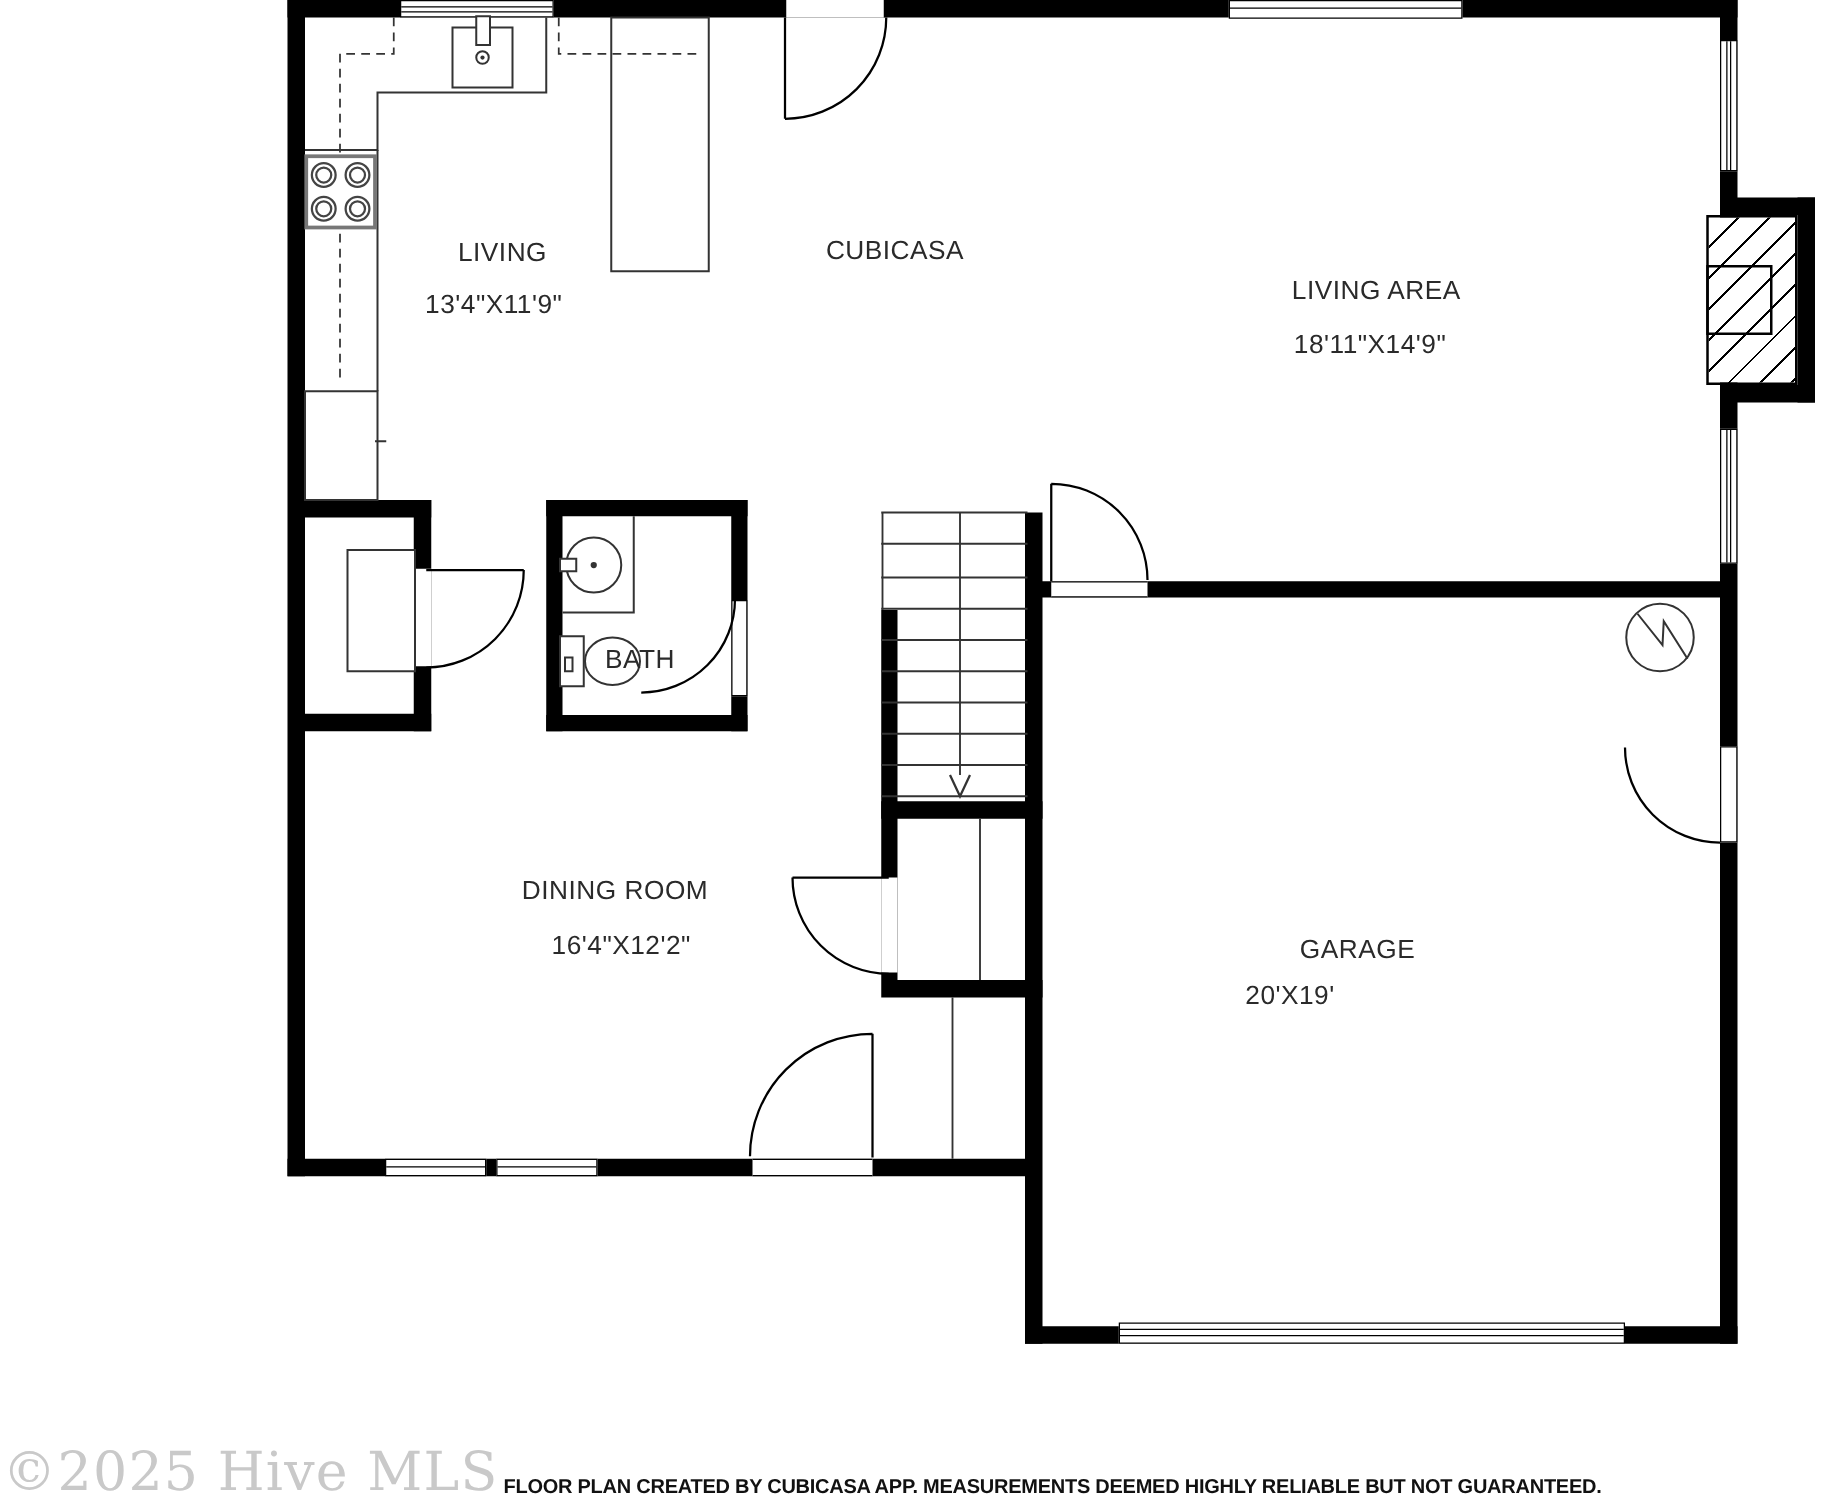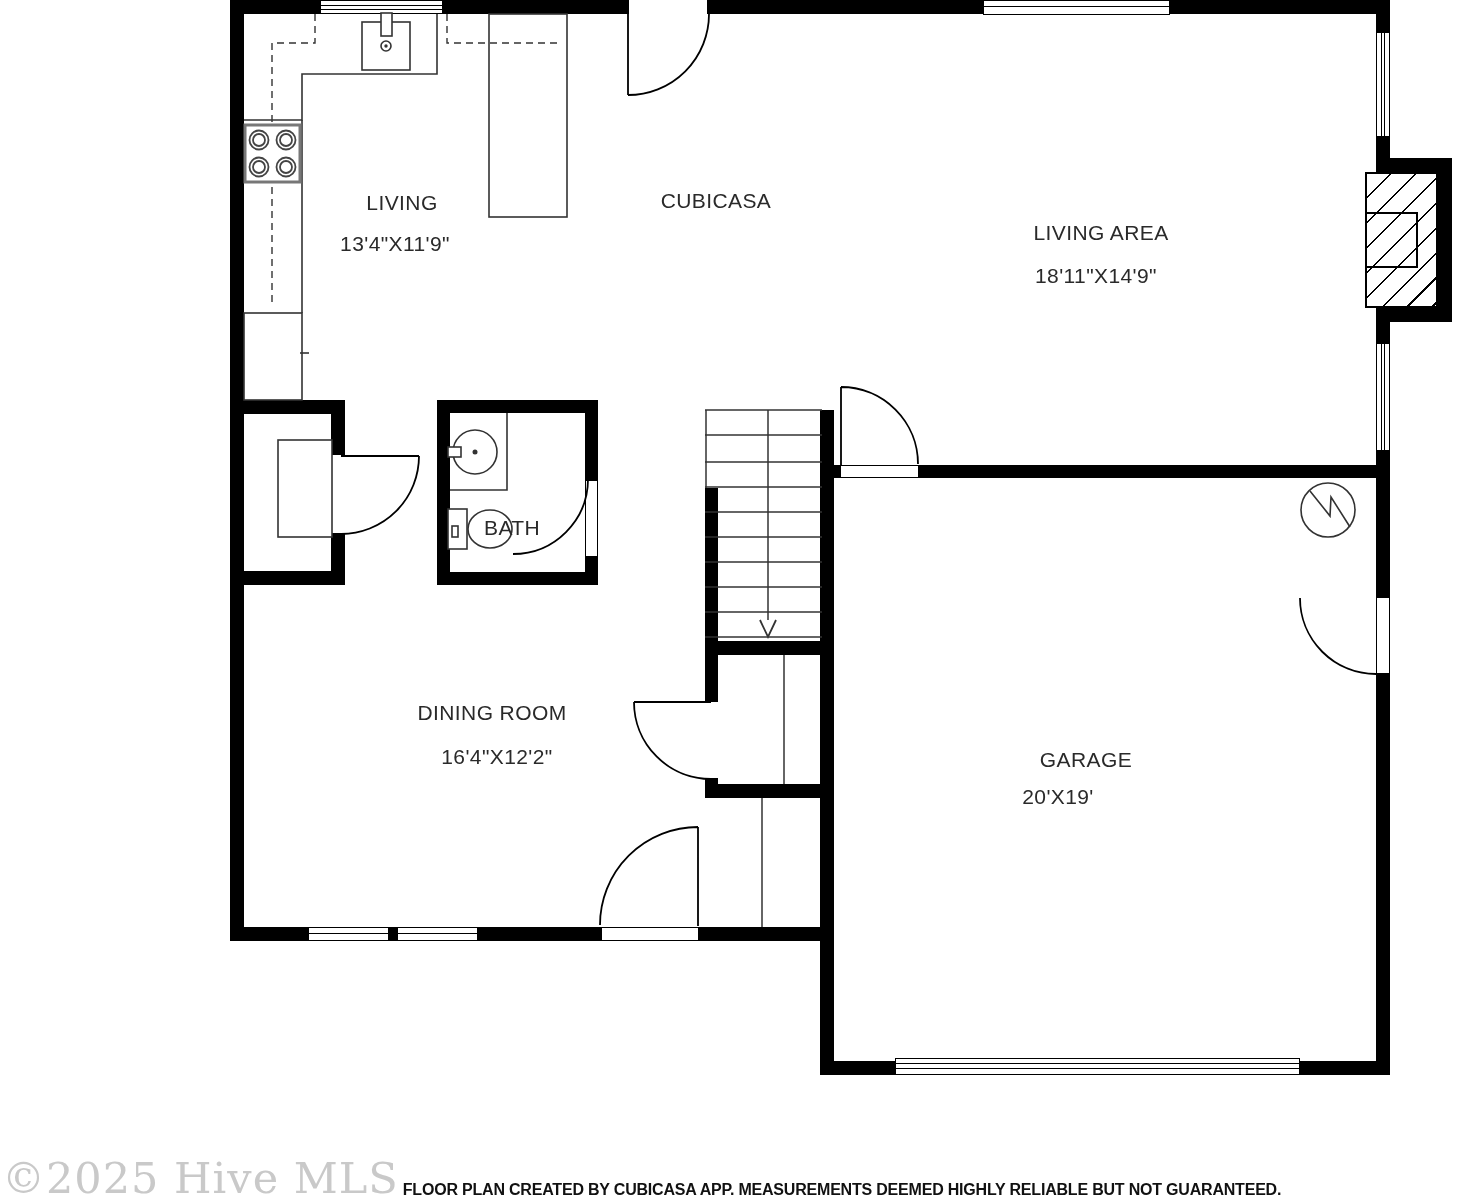--- a/index.html
+++ b/index.html
@@ -174,18 +174,18 @@
 
   <div class="lbl" style="left:402px;top:203px;">LIVING</div>
   <div class="lbl" style="left:395px;top:244px;">13'4"X11'9"</div>
   <div class="lbl" style="left:716px;top:201px;">CUBICASA</div>
   <div class="lbl" style="left:1101px;top:233px;">LIVING AREA</div>
   <div class="lbl" style="left:1096px;top:276px;">18'11"X14'9"</div>
   <div class="lbl" style="left:512px;top:480px;margin-top:48px;">BATH</div>
   <div class="lbl" style="left:492px;top:713px;">DINING ROOM</div>
   <div class="lbl" style="left:497px;top:757px;">16'4"X12'2"</div>
   <div class="lbl" style="left:1086px;top:760px;">GARAGE</div>
-  <div class="lbl" style="left:1058px;top:797px;">20'X19'</div>
+  <div class="lbl" style="left:1032px;top:797px;">20'X19'</div>
 
   <div class="watermark">©2025 Hive MLS</div>
   <div class="footer">FLOOR PLAN CREATED BY CUBICASA APP. MEASUREMENTS DEEMED HIGHLY RELIABLE BUT NOT GUARANTEED.</div>
 
 </div>
 
 </body></html>

